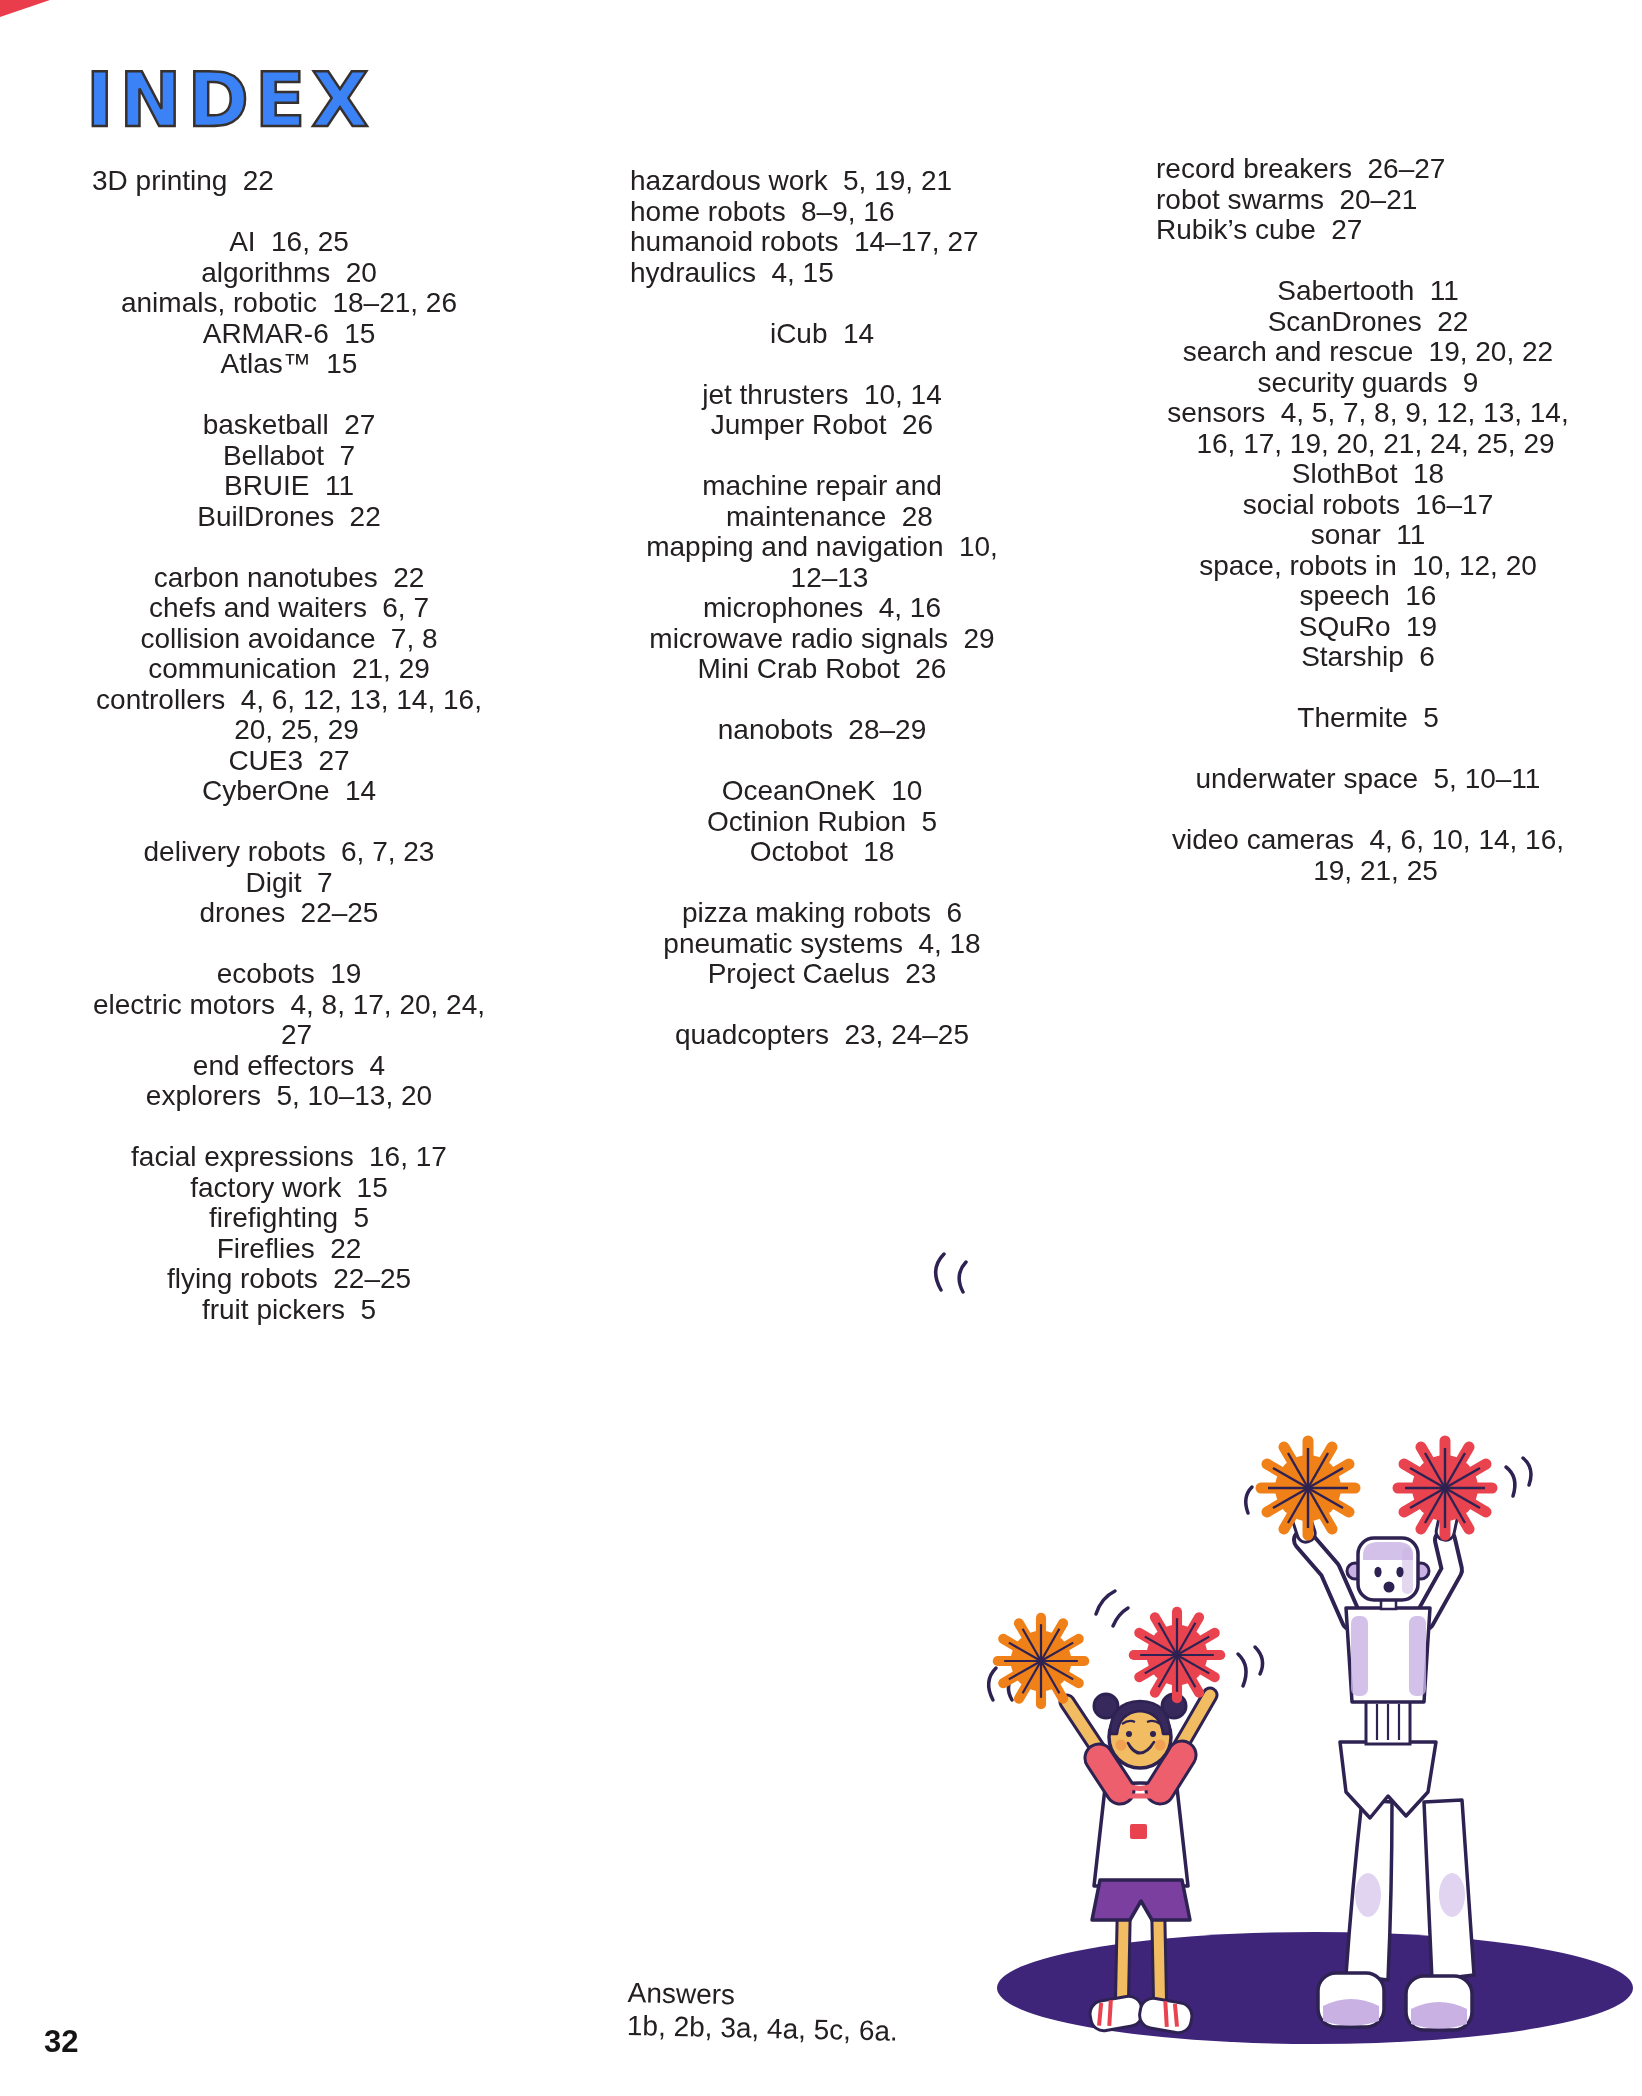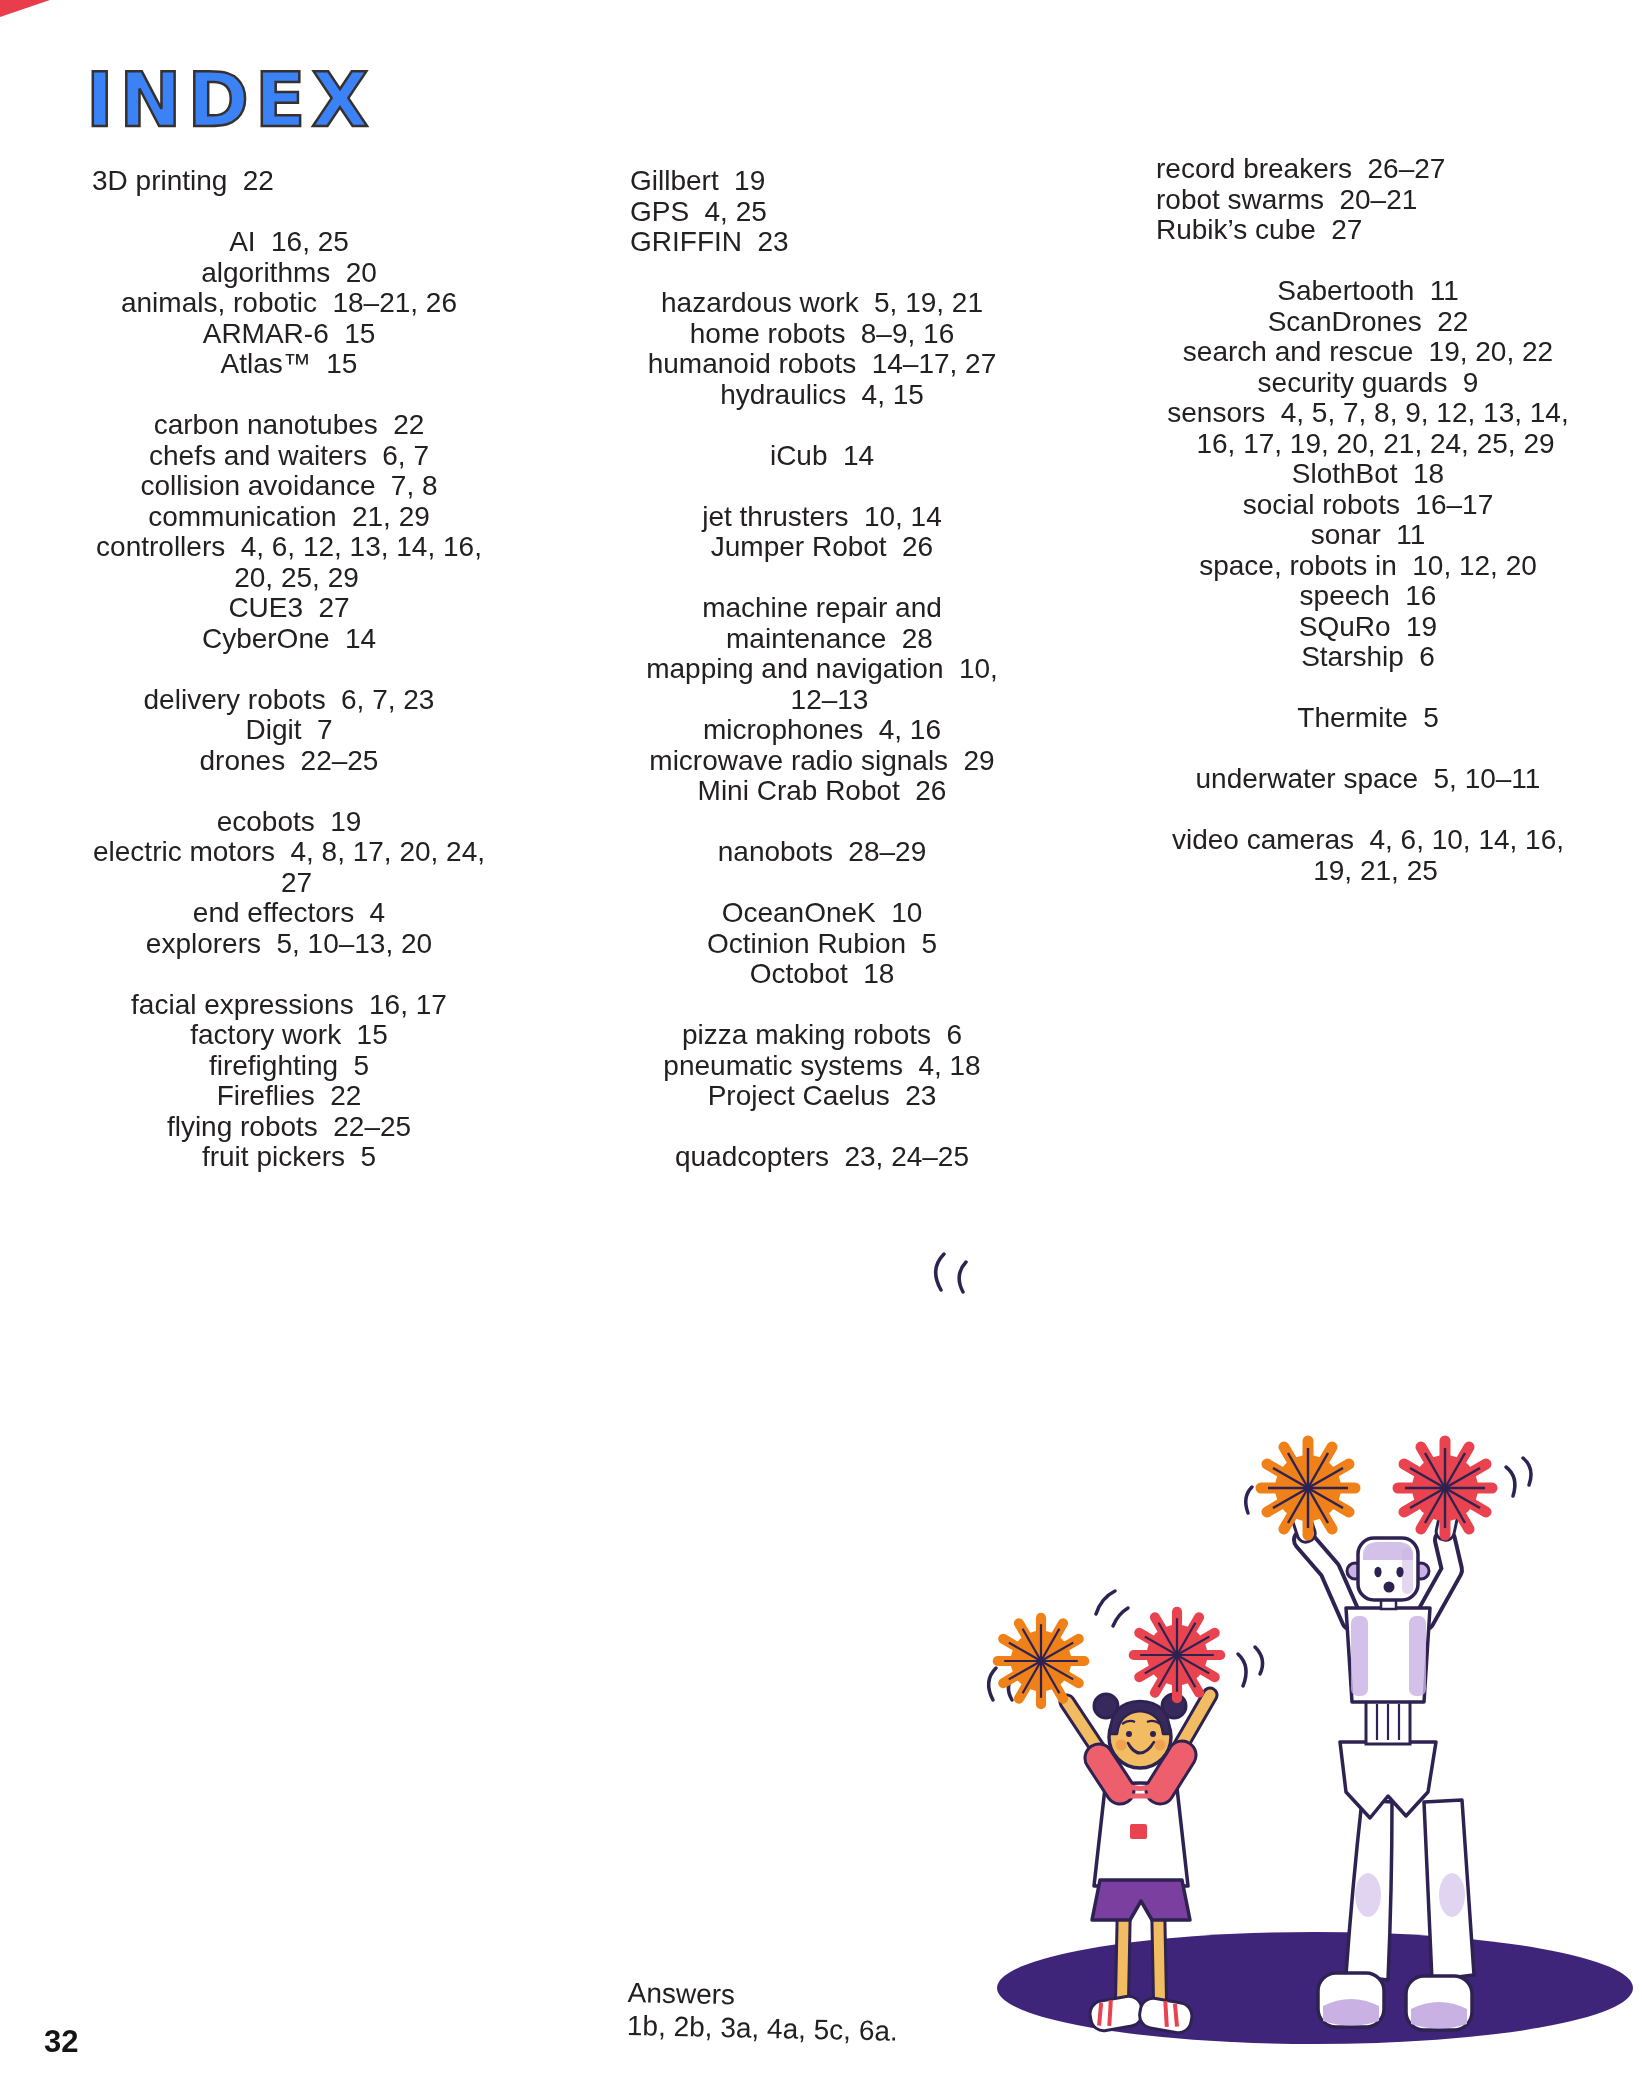--- a/index.html
+++ b/index.html
@@ -63,20 +63,26 @@
           <p class="entry"><span class="term">3D printing</span><span class="pages">22</span></p>
         </div>
         <div class="group">
           <p class="entry"><span class="term">AI</span><span class="pages">16, 25</span></p>
           <p class="entry"><span class="term">algorithms</span><span class="pages">20</span></p>
           <p class="entry"><span class="term">animals, robotic</span><span class="pages">18–21, 26</span></p>
           <p class="entry"><span class="term">ARMAR-6</span><span class="pages">15</span></p>
           <p class="entry"><span class="term">Atlas™</span><span class="pages">15</span></p>
         </div>
         <div class="group">
+          <p class="entry"><span class="term">basketball</span><span class="pages">27</span></p>
+          <p class="entry"><span class="term">Bellabot</span><span class="pages">7</span></p>
+          <p class="entry"><span class="term">BRUIE</span><span class="pages">11</span></p>
+          <p class="entry"><span class="term">BuilDrones</span><span class="pages">22</span></p>
+        </div>
+        <div class="group">
           <p class="entry"><span class="term">carbon nanotubes</span><span class="pages">22</span></p>
           <p class="entry"><span class="term">chefs and waiters</span><span class="pages">6, 7</span></p>
           <p class="entry"><span class="term">collision avoidance</span><span class="pages">7, 8</span></p>
           <p class="entry"><span class="term">communication</span><span class="pages">21, 29</span></p>
           <p class="entry"><span class="term">controllers</span><span class="pages">4, 6, 12, 13, 14, 16, 20, 25, 29</span></p>
           <p class="entry"><span class="term">CUE3</span><span class="pages">27</span></p>
           <p class="entry"><span class="term">CyberOne</span><span class="pages">14</span></p>
         </div>
         <div class="group">
           <p class="entry"><span class="term">delivery robots</span><span class="pages">6, 7, 23</span></p>
@@ -92,25 +98,20 @@
         <div class="group">
           <p class="entry"><span class="term">facial expressions</span><span class="pages">16, 17</span></p>
           <p class="entry"><span class="term">factory work</span><span class="pages">15</span></p>
           <p class="entry"><span class="term">firefighting</span><span class="pages">5</span></p>
           <p class="entry"><span class="term">Fireflies</span><span class="pages">22</span></p>
           <p class="entry"><span class="term">flying robots</span><span class="pages">22–25</span></p>
           <p class="entry"><span class="term">fruit pickers</span><span class="pages">5</span></p>
         </div>
       </div>
       <div class="col">
-        <div class="group">
-          <p class="entry"><span class="term">Gillbert</span><span class="pages">19</span></p>
-          <p class="entry"><span class="term">GPS</span><span class="pages">4, 25</span></p>
-          <p class="entry"><span class="term">GRIFFIN</span><span class="pages">23</span></p>
-        </div>
         <div class="group">
           <p class="entry"><span class="term">hazardous work</span><span class="pages">5, 19, 21</span></p>
           <p class="entry"><span class="term">home robots</span><span class="pages">8–9, 16</span></p>
           <p class="entry"><span class="term">humanoid robots</span><span class="pages">14–17, 27</span></p>
           <p class="entry"><span class="term">hydraulics</span><span class="pages">4, 15</span></p>
         </div>
         <div class="group">
           <p class="entry"><span class="term">iCub</span><span class="pages">14</span></p>
         </div>
         <div class="group">

